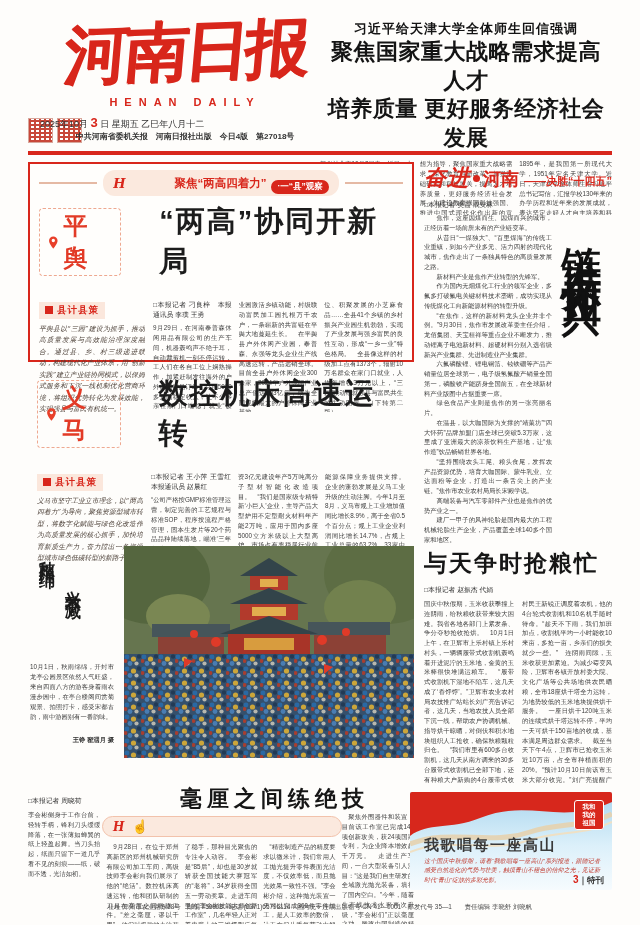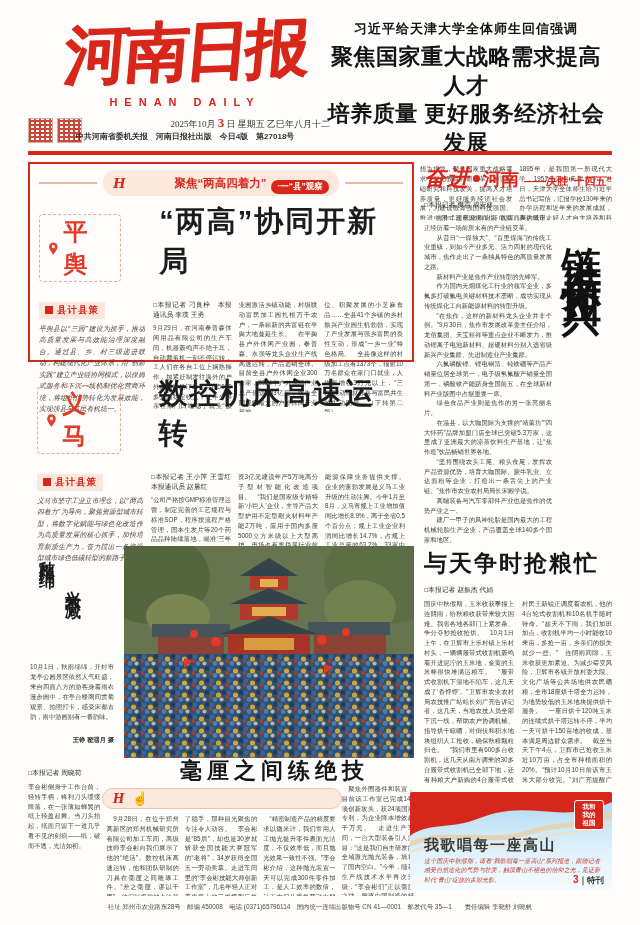--- a/index.html
+++ b/index.html
@@ -6,48 +6,48 @@
   html,body { background:#e8e8e8; }
   body { font-family:"Liberation Sans", sans-serif; }
   .page { position:relative; width:640px; height:925px; background:#fefdfb; margin:0 auto; overflow:hidden; color:#222; }
 
   
   .brand { position:absolute; left:52px; top:16px; width:266px; text-align:center;
     font-family:"DejaVu Serif", serif; font-weight:bold; font-size:64px; line-height:1.1;
     color:#d8261b; transform:skewX(-7deg) rotate(-2deg); letter-spacing:-4px; text-shadow:1px 1px 0 #d8261b; }
   .brand-en { position:absolute; left:52px; top:96px; width:266px; text-align:center;
     color:#d8261b; font-size:11px; font-weight:bold; letter-spacing:7px; }
-  .date-line { position:absolute; left:40px; top:115px; width:290px; text-align:right; font-size:9px; color:#333;font-family:Liberation Serif, serif; }
+  .date-line { position:absolute; left:40px; top:115px; width:290px; text-align:left; font-size:9px; color:#333; }
   .date-line .day { color:#d8261b; font-size:13px; font-weight:bold; }
   .info-line { position:absolute; left:40px; top:131px; width:290px; text-align:center; font-size:8px; color:#333; font-weight:bold; }
   .qr-wrap { position:absolute; left:28px; top:118px; display:flex; gap:4px; }
   .qr { width:25px; height:25px; border:1px solid #d8a79c;
     background-image:repeating-linear-gradient(0deg,#c8483a 0 2px,transparent 2px 4px),
       repeating-linear-gradient(90deg,#c8483a 0 2px,#fff 2px 5px); background-color:#fff; }
 
   .top-story { position:absolute; left:320px; top:20px; width:292px; }
   .top-story .kicker { text-align:center; font-size:13px; font-weight:bold; color:#141414; letter-spacing:1px; }
-  .top-story h1 { margin-top:5px; text-align:center; font-size:22px; line-height:1.3; font-weight:900; color:#141414; letter-spacing:0.5px; }
+  .top-story h1 { text-align:center; font-size:22px; line-height:1.3; font-weight:900; color:#141414; letter-spacing:0.5px; }
   .cols { display:flex; }
   .colx { font-size:6.3px; line-height:1.55; text-align:justify; color:#3c3c3c; overflow:hidden; }
   .top-story .cols { gap:7px; margin-top:7px; }
   .top-story .colx { flex:1; height:56px; }
 
   .red-rule { position:absolute; left:28px; top:151px; width:584px; height:4px; background:#d8261b; }
 
   
   .section-box { position:absolute; left:28px; top:162px; width:386px; height:200px; border:2px solid #d8261b; background:#fffefc; padding:6px 9px 4px; }
   .sec-kicker { display:flex; align-items:center; gap:6px; }
   .sec-kicker .hline { flex:1; height:2px; background:#e5b9a4; }
   .kick-pill { display:flex; align-items:center; gap:5px; background:#fbe9de; border-radius:12px; padding:2px 10px; }
   .kick-h { font-family:"DejaVu Serif", serif; font-style:italic; font-weight:bold; color:#d8261b; font-size:13px; }
   .kick-text { color:#d8261b; font-weight:900; font-size:11.5px;margin-left:44px; }
   .kick-tag { background:#d8261b; color:#fff; font-size:8.5px; border-radius:8px; padding:1px 6px; font-weight:bold;margin-top:8px; }
 
-  .story-head { display:flex; align-items:flex-end; justify-content:center; gap:10px; margin-top:6px; }
+  .story-head { display:flex; align-items:center; justify-content:center; gap:10px; margin-top:6px; }
   .place-badge { display:flex; align-items:center; gap:3px; border:1px dashed #eea890; border-radius:4px; padding:1px 6px; }
   .place-name { color:#e23a26; font-size:24px; font-weight:900; letter-spacing:2px; }
   .story-head h2 { font-size:29px; font-weight:900; color:#1c1c1c; letter-spacing:2px;margin-left:28px; }
   .pin { width:15px; height:15px; }
 
   .story-body { display:flex; gap:8px; margin-top:18px; }
   .sidebar { width:106px; flex:none; }
   .side-tag { display:inline-flex; align-items:center; gap:4px; background:#fbe7dc; padding:2px 6px; }
   .side-sq { width:8px; height:8px; background:#d8261b; }
   .side-tag span { color:#d8261b; font-weight:900; font-size:9.5px; letter-spacing:1px; }
@@ -86,21 +86,21 @@
   .photo-block { position:absolute; left:28px; top:546px; width:386px; height:212px; display:flex; }
   .cap-col { width:90px; flex:none; position:relative; }
   .vt { writing-mode:vertical-rl; text-orientation:upright; font-weight:900; color:#1a1a1a; font-size:16px; letter-spacing:4px; position:absolute; }
   .vt1 { left:8px; top:2px; }
   .vt2 { left:34px; top:32px; }
   .cap-text { position:absolute; left:2px; top:116px; width:84px; font-size:6.3px; line-height:1.6; text-align:justify; color:#3c3c3c; }
   .cap-credit { position:absolute; left:2px; top:190px; width:84px; text-align:right; font-size:6.3px; font-weight:bold; color:#333; }
   .photo { width:290px; height:212px; margin-left:6px; overflow:hidden; }
 
   
-  .skill { position:absolute; left:28px; top:756px; width:386px; height:140px; }
+  .skill { position:absolute; left:28px; top:784px; width:386px; height:140px; }
   .skill h2 { position:absolute; left:152px; top:0; font-size:22px; font-weight:900; color:#161616; letter-spacing:5px; }
   .skill .byline { position:absolute; left:0; top:12px; }
   .skill-badge { position:absolute; left:74px; top:32px; width:240px; height:21px; display:flex; align-items:center; gap:8px;
     background:#fbe9de; border:1px solid #f2c2ab; border-radius:11px; padding:0 10px; }
   .skill-badge .bh { font-family:"DejaVu Serif", serif; font-style:italic; font-weight:bold; color:#d8261b; font-size:12px; }
   .skill-badge .bt { color:#d8261b; font-weight:900; font-style:italic; font-size:11px; letter-spacing:1px; flex:1; text-align:center; }
   .skill-badge .hand { color:#e89a78; font-size:13px; }
   .skill-cols { position:absolute; inset:0; display:flex; gap:6px; }
   .skill-cols .colx { flex:1; height:140px; }
   .skill-cols .colx:nth-child(1){ padding-top:26px; }

